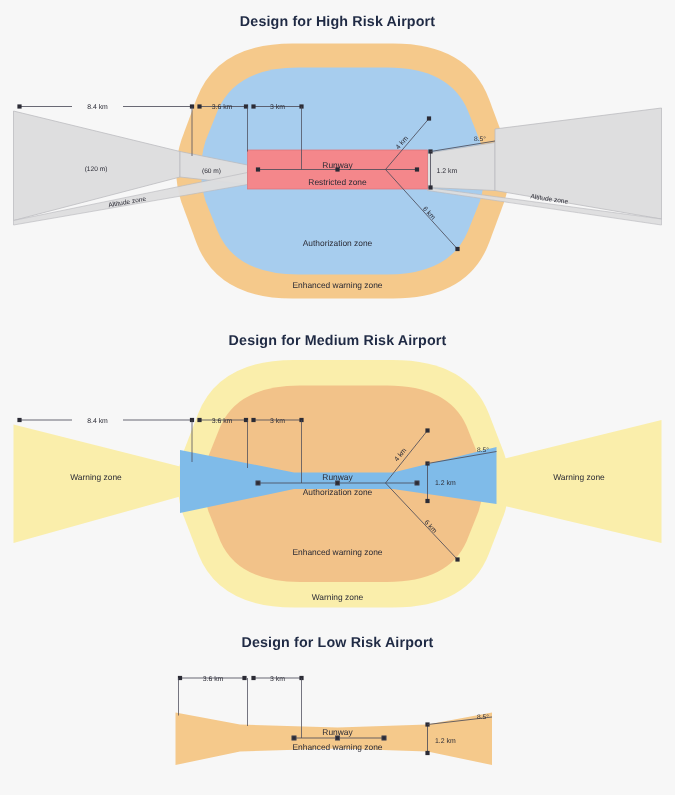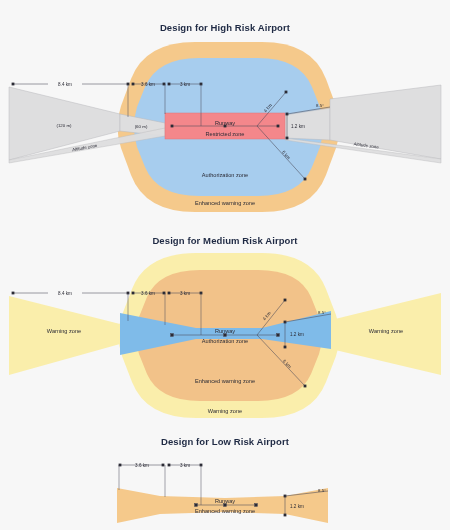--- a/index.html
+++ b/index.html
@@ -3,21 +3,21 @@
 <meta charset="utf-8">
 <style>
   html,body{margin:0;padding:0;}
   body{
     width:450px;height:530px;
     background:#f7f7f7;
     font-family:"Liberation Sans", sans-serif;
     overflow:hidden;
     position:relative;
   }
-  .panel{position:absolute;left:0;width:450px;margin-top:13px;}
+  .panel{position:absolute;left:0;width:450px;}
   #panel-high{top:0;height:212px;}
   #panel-med{top:212px;height:205px;padding-left:36px;}
   #panel-low{top:417px;height:113px;}
 
   .panel-title{
     position:absolute;left:0;width:450px;text-align:center;
     font-size:9.5px;font-weight:bold;color:#1f2a44;
     letter-spacing:.1px;
   }
   #panel-high .panel-title{top:9px;}

